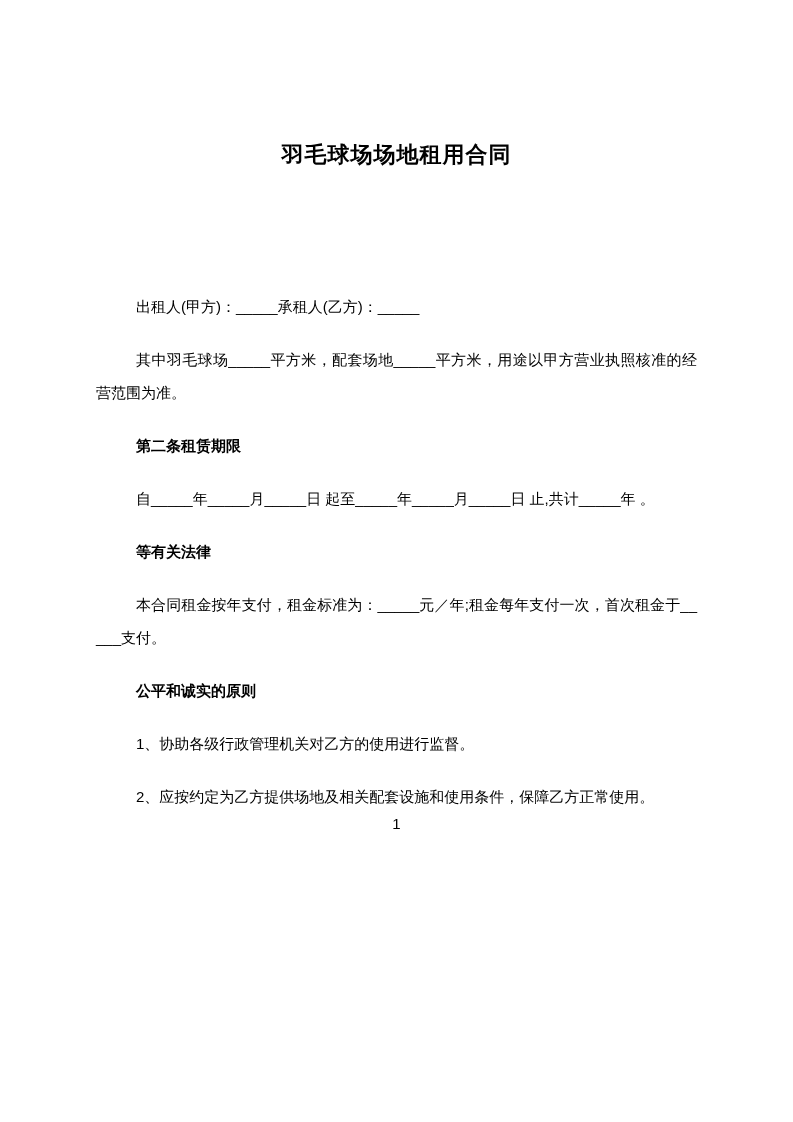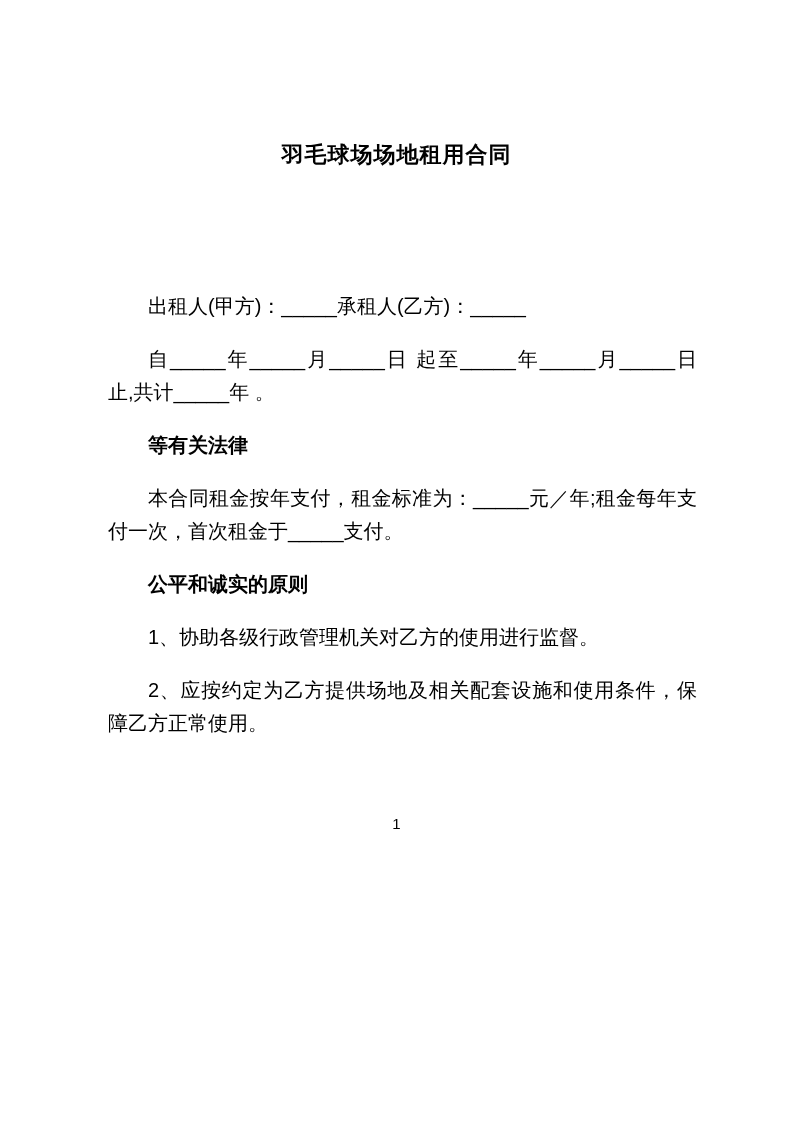--- a/index.html
+++ b/index.html
@@ -29,22 +29,22 @@
     text-align: center;
     font-size: 22px;
     line-height: 30px;
     font-weight: bold;
     letter-spacing: 1px;
   }
   .doc-body {
     margin-top: 120px;
   }
   .doc-body p {
-    margin: 0 0 20px 12px;
-    font-size: 20px;
+    margin: 0 0 20px 0;
+    font-size: 15px;
     line-height: 33px;
     text-indent: 40px;
     text-align: justify;
     word-break: break-all;
   }
   .doc-body p.heading {
     font-weight: bold;
     text-align: left;
   }
   .page-number {
@@ -63,21 +63,23 @@
 
   <h1 class="doc-title">羽毛球场场地租用合同</h1>
 
   <div class="doc-body">
 
     <p>出租人(甲方)：_____承租人(乙方)：_____</p>
 
 
 
 
+    <p>其中羽毛球场_____平方米，配套场地_____平方米，用途以甲方营业执照核准的经营范围为准。</p>
 
+    <p class="heading">第二条租赁期限</p>
 
     <p>自_____年_____月_____日 起至_____年_____月_____日 止,共计_____年 。</p>
 
     <p class="heading">等有关法律</p>
 
     <p>本合同租金按年支付，租金标准为：_____元／年;租金每年支付一次，首次租金于_____支付。</p>
 
     <p class="heading">公平和诚实的原则</p>
 
     <p>1、协助各级行政管理机关对乙方的使用进行监督。</p>

